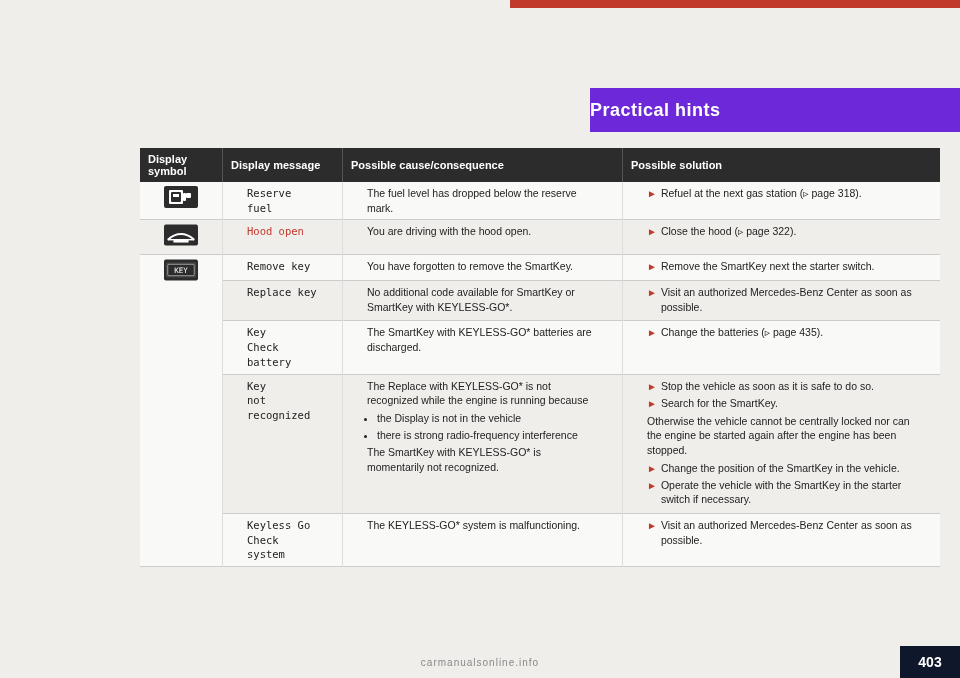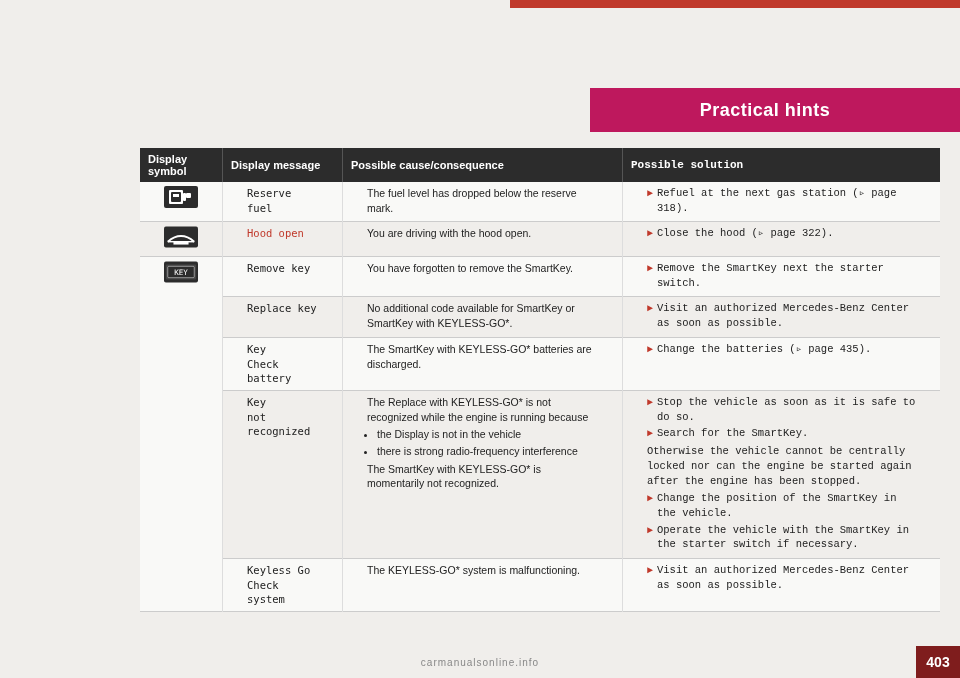--- a/index.html
+++ b/index.html
@@ -23,41 +23,41 @@
       background: #c0392b;
     }
 
     
     .section-header {
       position: absolute;
       top: 88px;
       right: 0;
       width: 370px;
       height: 44px;
-      background: #be185d;
+      background: #6d28d9;
       display: flex;
       align-items: center;
-      justify-content: center;
+      justify-content: flex-start;
       padding-right: 20px;
     }
     .section-header-text {
       color: white;
       font-size: 18px;
       font-weight: bold;
       letter-spacing: 0.5px;
     }
 
     
     .page-number {
       position: absolute;
       bottom: 0;
       right: 0;
-      width: 44px;
+      width: 60px;
       height: 32px;
-      background: #7f1d1d;
+      background: #0f172a;
       display: flex;
       align-items: center;
       justify-content: center;
       color: white;
       font-size: 14px;
       font-weight: bold;
     }
 
     
     .watermark {
@@ -114,21 +114,21 @@
       line-height: 1.4;
     }
 
     table tbody td:last-child {
       border-right: none;
     }
 
     .col-symbol { width: 80px; margin-left: 16px; }
     .col-message { width: 120px; }
     .col-cause { width: 280px; }
-    .col-solution { width: auto; font-family: Liberation Mono, monospace; }
+    .col-solution { width: auto; }
 
     .hood-open-text {
       color: #c0392b;
       font-family: monospace;
       font-size: 10.5px;
       margin-top: 36px;
     }
 
     .mono {
       font-family: monospace;

